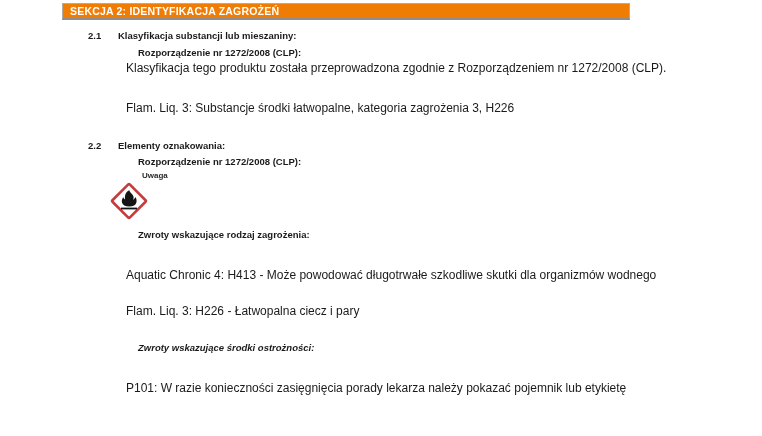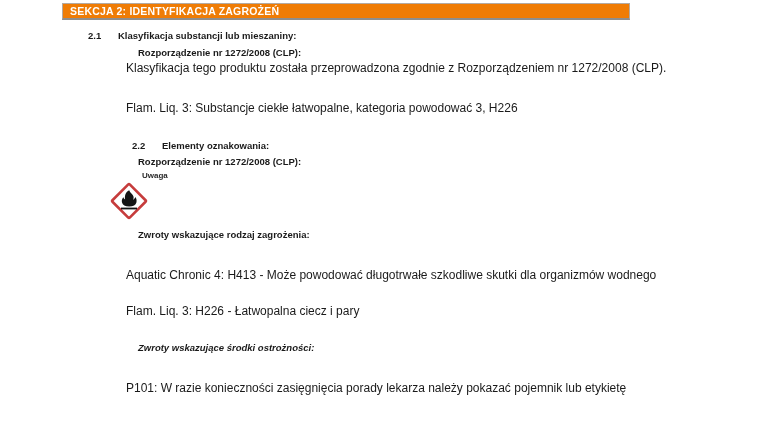--- a/index.html
+++ b/index.html
@@ -55,40 +55,40 @@
     line-height: 9px;
     color: #2a2a2a;
     padding-left: 28px;
   }
   .pictogram-wrap { margin: 2px 0 0 110px; height: 38px; }
   .mt10 { margin-top: 10px; }
   .mt9  { margin-top: 9px; }
   .mt5  { margin-top: 5px; }
   .mt4  { margin-top: 4px; }
   .mt3  { margin-top: 3px; }
-  .mt2  { margin-top: 2px; margin-left: 44px; }
+  .mt2  { margin-top: 2px; }
   .mt1  { margin-top: 1px; font-style: italic; }
 </style>
 </head>
 <body>
 
 <div class="page">
 
   <div class="section-bar">
     <span>SEKCJA 2: IDENTYFIKACJA ZAGROŻEŃ</span>
   </div>
 
   <div class="num-heading mt10">
     <span class="num">2.1</span>
     <span>Klasyfikacja substancji lub mieszaniny:</span>
   </div>
   <div class="sub-bold mt5">Rozporządzenie nr 1272/2008 (CLP):</div>
   <div class="body-text mt3">Klasyfikacja tego produktu została przeprowadzona zgodnie z Rozporządzeniem nr 1272/2008 (CLP).</div>
   <div class="body-text mt4">
-    <div>Flam. Liq. 3: Substancje ciekłe łatwopalne, kategoria powodować 3, H226</div>
+    <div>Flam. Liq. 3: Substancje środki łatwopalne, kategoria zagrożenia 3, H226</div>
   </div>
 
   <div class="num-heading mt2">
     <span class="num">2.2</span>
     <span>Elementy oznakowania:</span>
   </div>
   <div class="sub-bold mt4">Rozporządzenie nr 1272/2008 (CLP):</div>
   <div class="signal-word mt3">Uwaga</div>
 
   <div class="pictogram-wrap">

